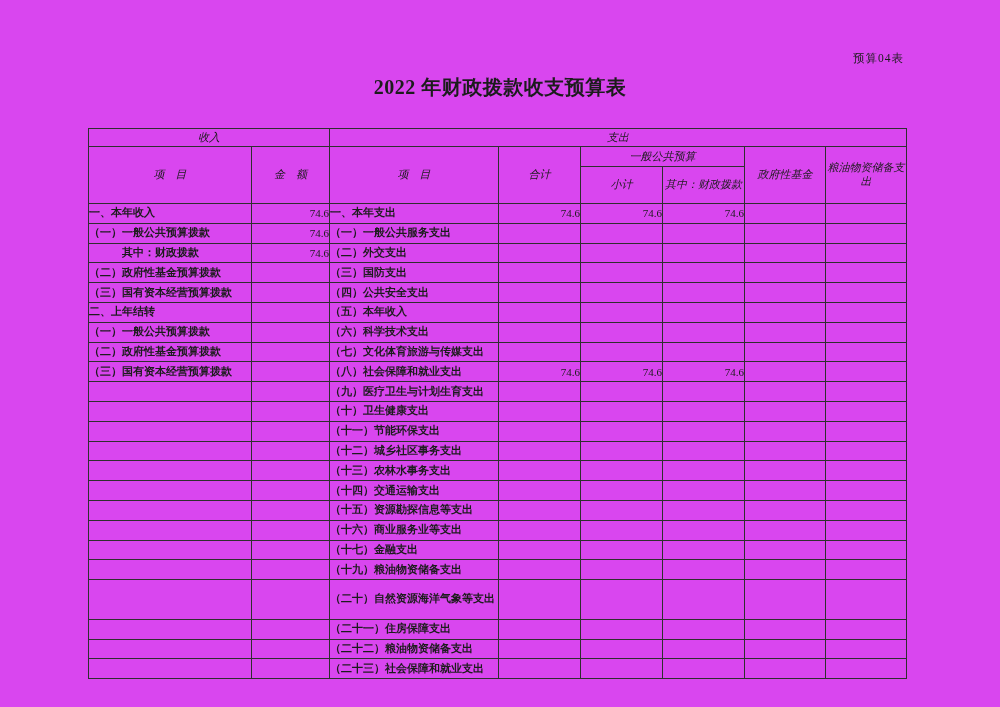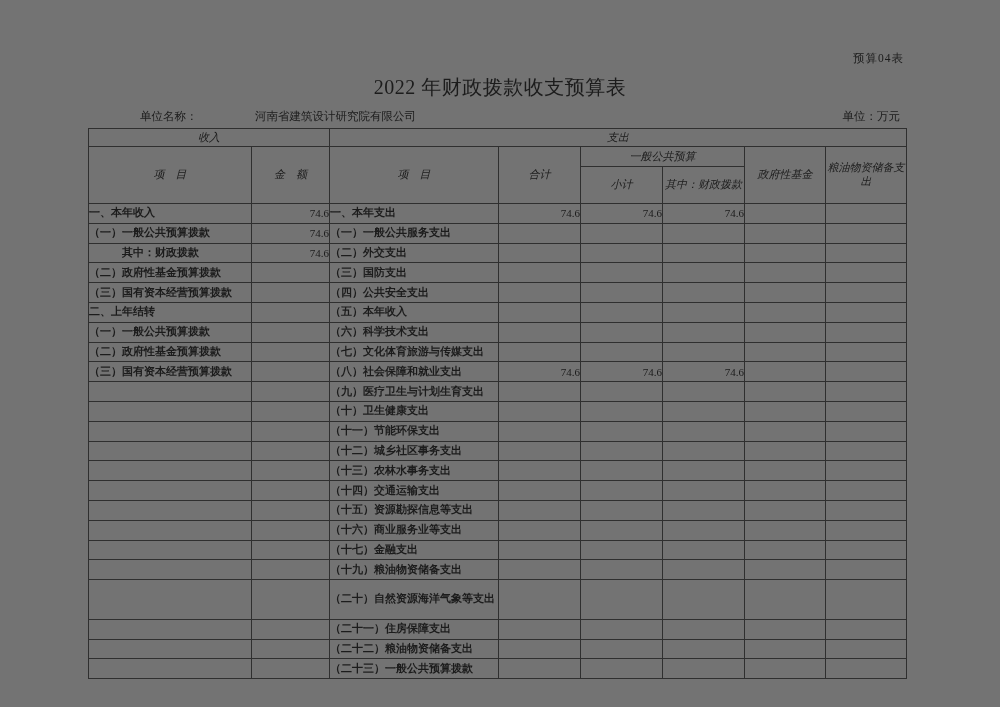--- a/index.html
+++ b/index.html
@@ -4,40 +4,40 @@
 <style>
   html, body {
     margin: 0;
     padding: 0;
     background: #ffffff;
   }
   .page {
     position: relative;
     width: 1000px;
     height: 707px;
-    background: #737373;
+    background: #d946ef;
     font-family: "Liberation Serif", "DejaVu Serif", serif;
     color: #1c1c1c;
     overflow: hidden;
   }
   .table-tag {
     position: absolute;
     top: 51px;
     right: 96px;
     font-size: 11.5px;
     letter-spacing: 1px;
   }
   .doc-title {
     position: absolute;
     top: 74px;
     left: 0;
     width: 100%;
     text-align: center;
     font-size: 20px;
-    font-weight: normal;
+    font-weight: bold;
     margin: 0;
     letter-spacing: 0.5px;
   }
   .meta-row {
     position: absolute;
     top: 109px;
     left: 0;
     width: 100%;
     height: 16px;
     font-size: 11.5px;
@@ -89,25 +89,20 @@
 </style>
 </head>
 <body>
 
 <div class="page">
 
   <div class="table-tag">预算04表</div>
 
   <h1 class="doc-title">2022 年财政拨款收支预算表</h1>
 
-  <div class="meta-row">
-    <span class="unit-name-label">单位名称：</span>
-    <span class="unit-name-value">河南省建筑设计研究院有限公司</span>
-    <span class="unit-measure">单位：万元</span>
-  </div>
 
   <table class="budget">
     <colgroup>
       <col style="width:163px">
       <col style="width:78px">
       <col style="width:169px">
       <col style="width:82px">
       <col style="width:82px">
       <col style="width:82px">
       <col style="width:81px">
@@ -349,21 +344,21 @@
     <td class="item">（二十二）粮油物资储备支出</td>
     <td class="num"></td>
     <td class="num"></td>
     <td class="num"></td>
     <td class="num"></td>
     <td class="num"></td>
   </tr>
         <tr>
     <td class="item"></td>
     <td class="num"></td>
-    <td class="item">（二十三）一般公共预算拨款</td>
+    <td class="item">（二十三）社会保障和就业支出</td>
     <td class="num"></td>
     <td class="num"></td>
     <td class="num"></td>
     <td class="num"></td>
     <td class="num"></td>
   </tr>
       </tbody>
   </table>
 
 </div>

